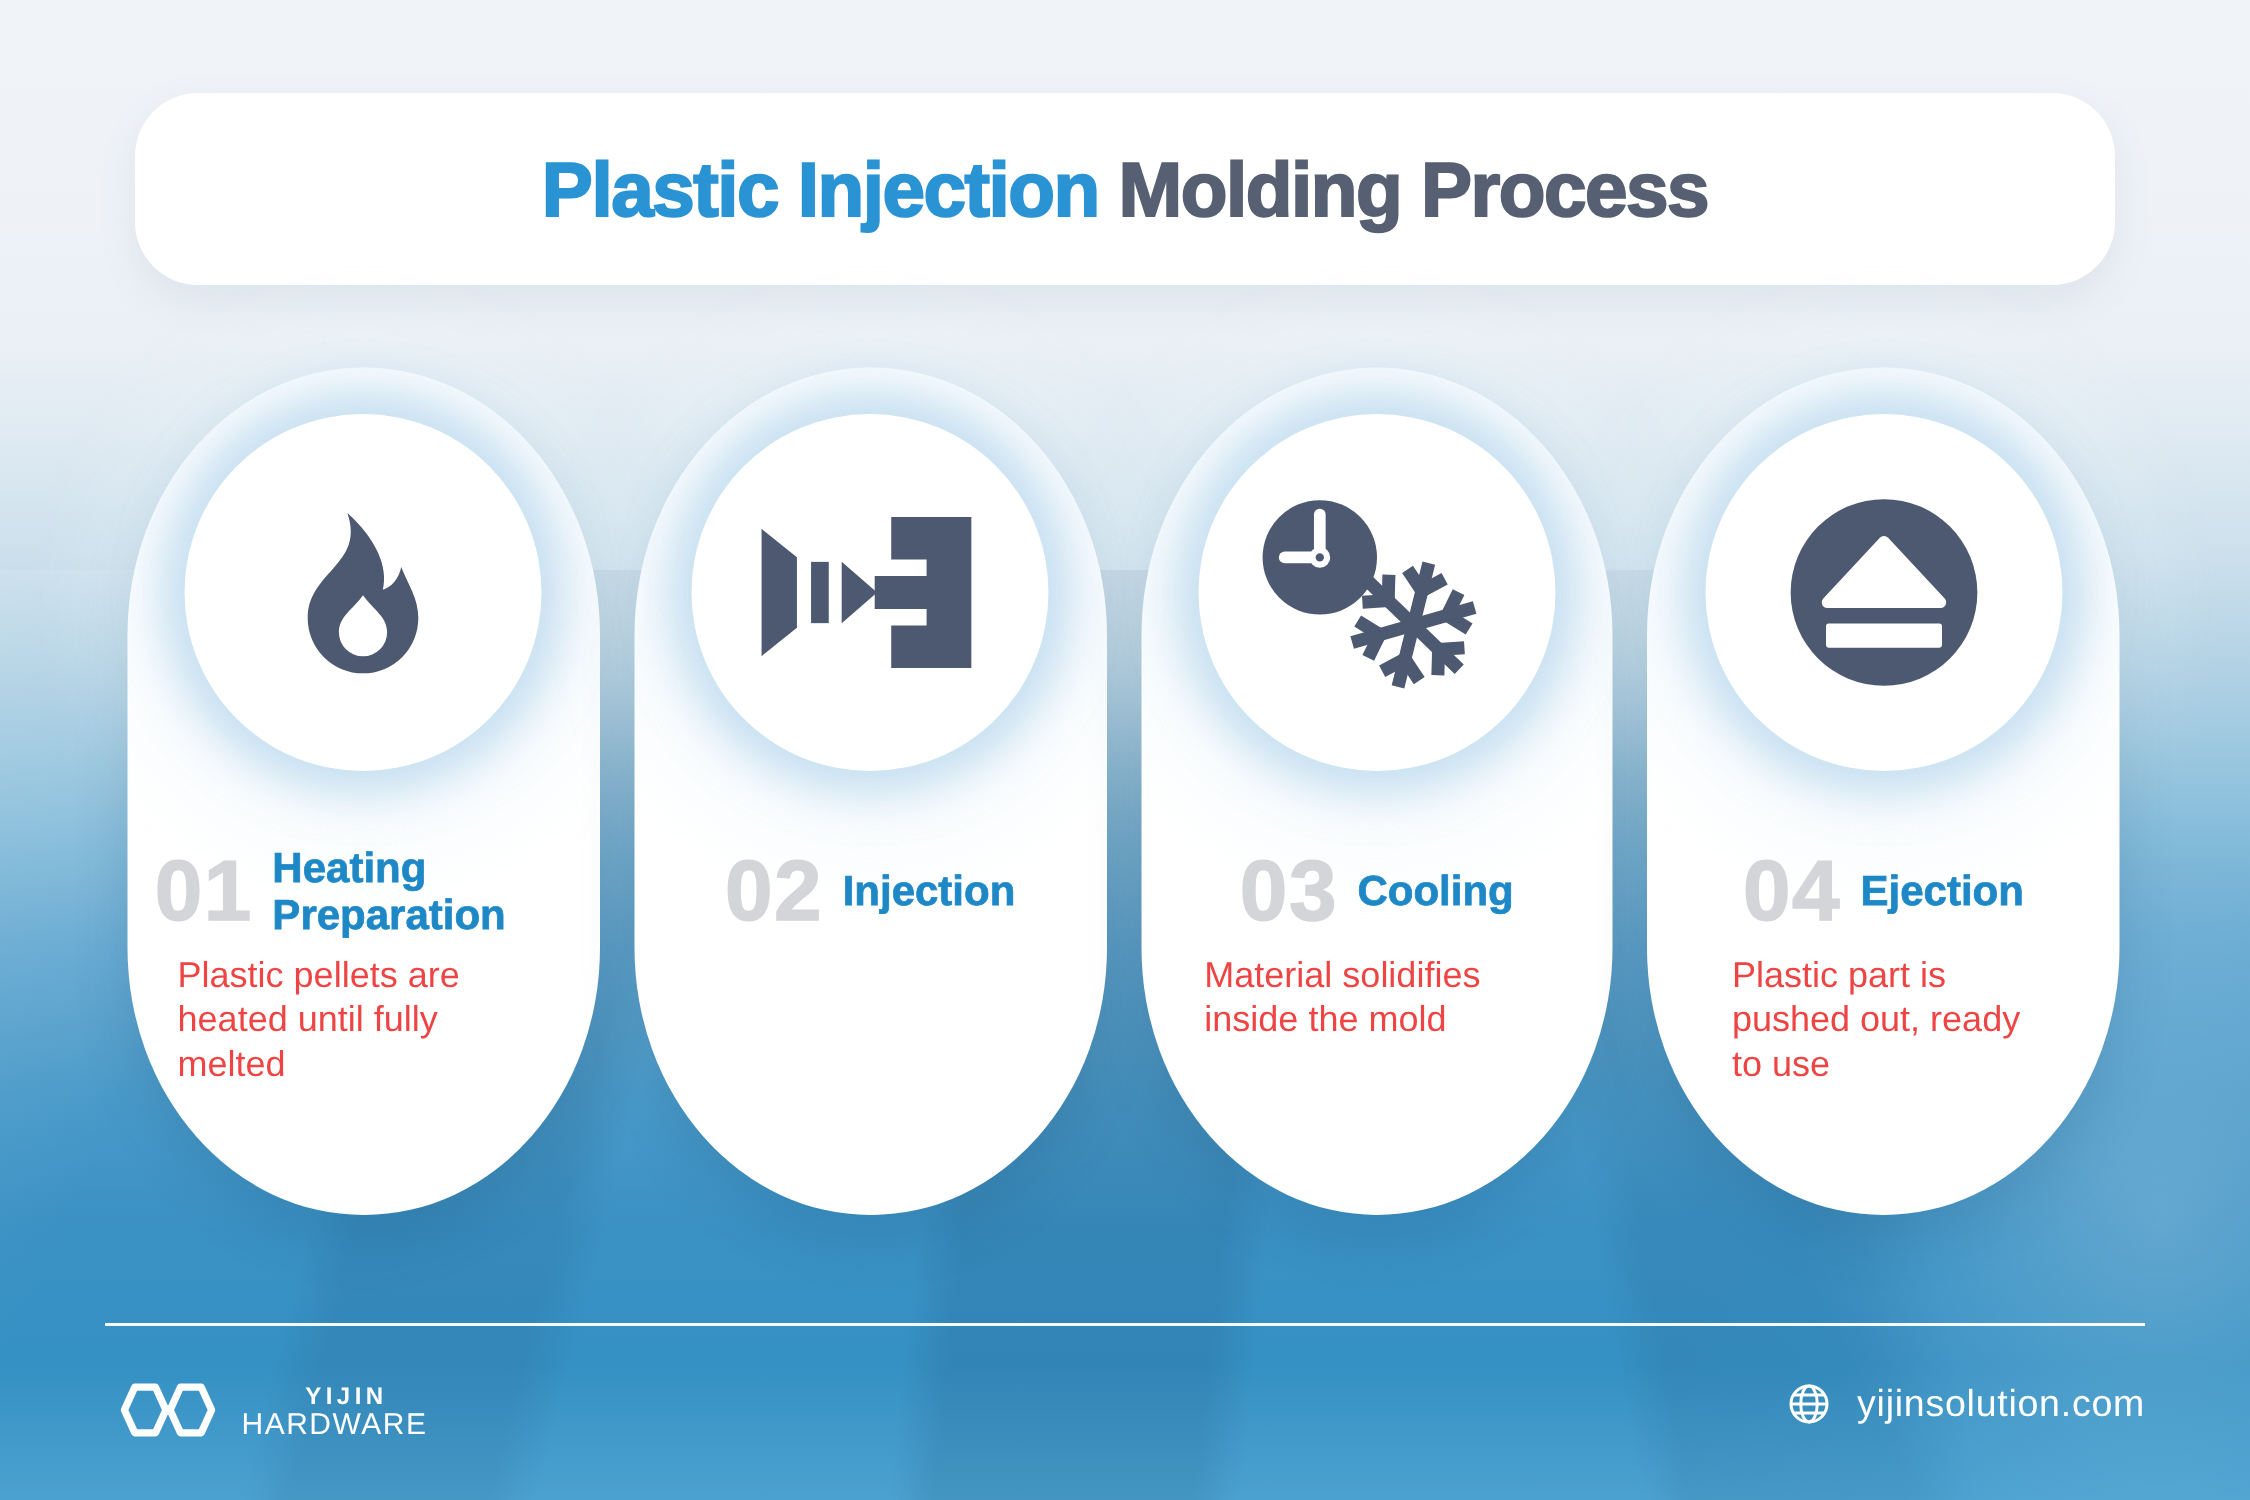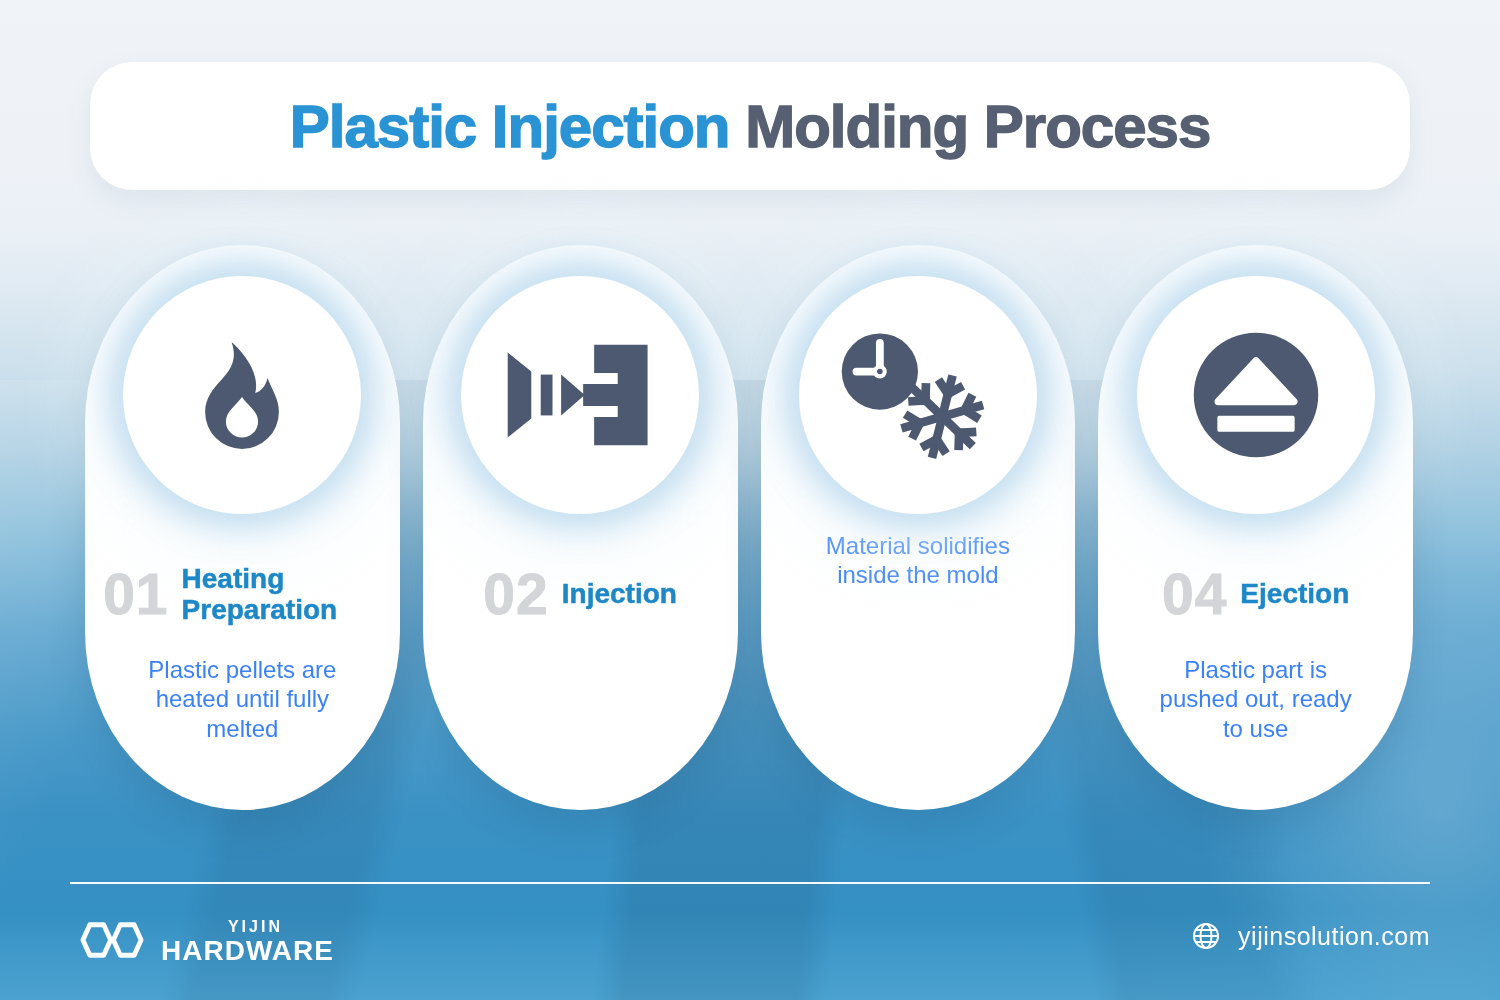--- a/index.html
+++ b/index.html
@@ -23,21 +23,21 @@
   }
 
   
   .title-bar{
     position:absolute;left:90px;right:90px;top:62px;height:128px;
     background:#ffffff;border-radius:42px;
     display:flex;align-items:center;justify-content:center;
     box-shadow:0 10px 26px rgba(90,120,150,0.10);
   }
   .main-title{
-    font-size:60px;font-weight:800;letter-spacing:-1px;
+    font-size:51px;font-weight:800;letter-spacing:-1px;
     color:#576072;-webkit-text-stroke:1.4px currentColor;white-space:nowrap;
   }
   .main-title .hl{color:#2a93d4;-webkit-text-stroke:1.4px currentColor;}
 
   
   .cards{
     position:absolute;left:85px;top:245px;width:1328px;
     display:flex;gap:23px;
   }
   .card{
@@ -63,38 +63,38 @@
   }
   .step-number{
     font-size:57px;font-weight:700;color:#d3d5d9;line-height:0.95;
     -webkit-text-stroke:1px currentColor;letter-spacing:1px;
   }
   .step-title{
     font-size:28px;font-weight:700;color:#1e88c7;line-height:1.12;
     -webkit-text-stroke:0.5px currentColor;max-width:200px;
   }
   .step-desc{
-    margin-top:28px;font-size:24px;line-height:1.22;color:#3b82f6;text-align:center;
+    margin-top:9px;font-size:24px;line-height:1.22;color:#ef4444;text-align:left;
   }
   .card:nth-child(1) .step-desc{width:248px;}
   .card:nth-child(2) .step-desc{width:282px;}
   .card:nth-child(3) .step-desc{width:230px;}
   .card:nth-child(4) .step-desc{width:202px;}
 
   
   .footer-divider{
     position:absolute;left:70px;right:70px;top:882px;height:2px;
     background:rgba(255,255,255,0.95);
   }
   .brand{
     position:absolute;left:76px;top:914px;display:flex;align-items:center;gap:13px;color:#fff;
   }
   .brand-text{display:flex;flex-direction:column;align-items:center;line-height:1.05;}
   .brand-line1{font-size:16px;font-weight:700;letter-spacing:3px;margin-left:16px;}
-  .brand-line2{font-size:28px;font-weight:700;letter-spacing:1px;}
+  .brand-line2{font-size:20px;font-weight:400;letter-spacing:1px;}
   .site{
     position:absolute;right:70px;top:922px;display:flex;align-items:flex-start;gap:18px;color:#fff;
   }
   .site-url{font-size:25px;font-weight:400;letter-spacing:0.5px;}
 </style>
 </head>
 <body>
 
 <div class="stage">
   <div class="bg-texture"></div>
@@ -175,20 +175,24 @@
                   <line x1="0" y1="-27" x2="11" y2="-37"></line>
               </g>
               <g transform="rotate(300)">
                 <line x1="0" y1="0" x2="0" y2="-44"></line>
                   <line x1="0" y1="-27" x2="-11" y2="-37"></line>
                   <line x1="0" y1="-27" x2="11" y2="-37"></line>
               </g>
             </g>
           </svg>
         </span>
+      </div>
+      <div class="step-head">
+        <span class="step-number">03</span>
+        <span class="step-title">Cooling</span>
       </div>
       <p class="step-desc">Material solidifies inside the mold</p>
     </article>
 
     <article class="card">
       <div class="icon-circle">
         <span>
           <svg width="132" height="132" viewBox="0 0 140 140">
             <circle class="ic" cx="70" cy="70" r="66"></circle>
             <path d="M70 34 L110 77 L30 77 Z" fill="#ffffff" stroke="#ffffff" stroke-width="8" stroke-linejoin="round"></path>

